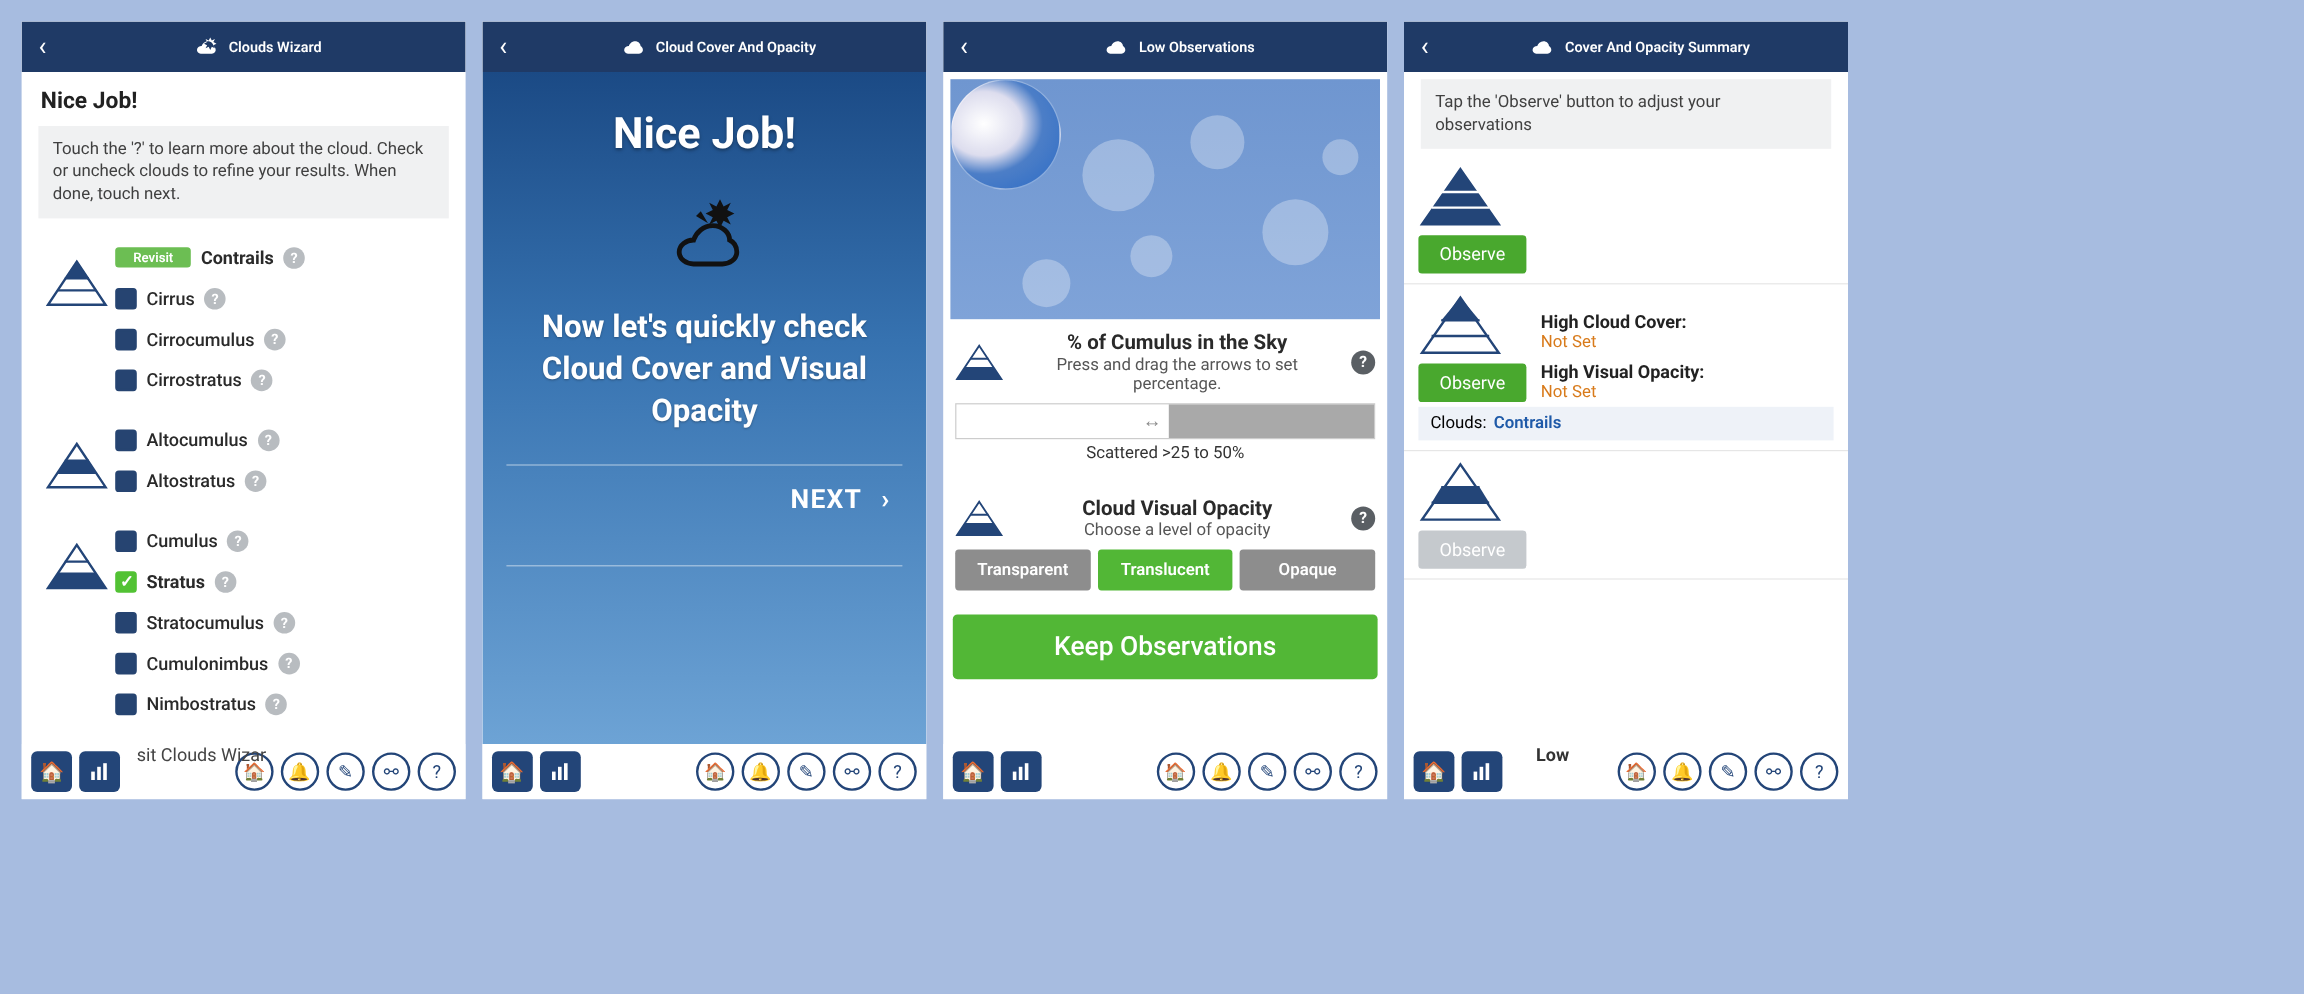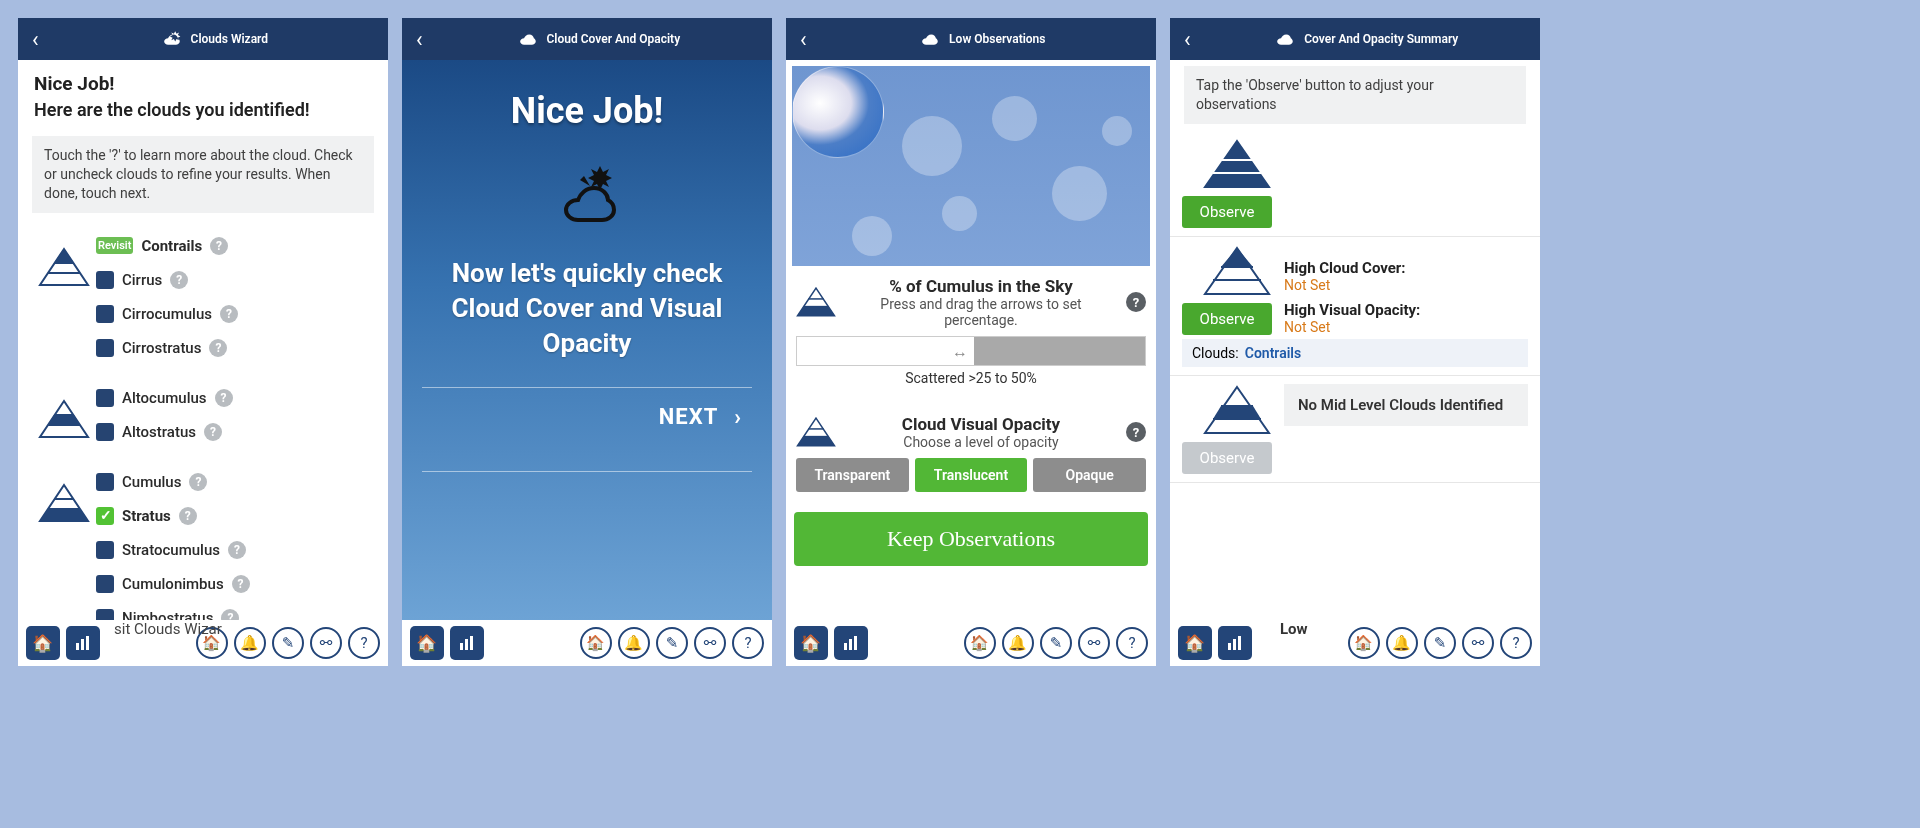--- a/index.html
+++ b/index.html
@@ -58,21 +58,21 @@
     font-size: 14px;
     color: #404040;
     line-height: 1.35;
   }
   .cloud-group { display: flex; padding: 10px 14px 6px; align-items: flex-start; }
   .tri-col { width: 64px; display: flex; justify-content: center; padding-top: 18px; }
   .tri { width: 52px; height: 40px; }
   .cloud-list { flex: 1; }
   .cloud-row { display: flex; align-items: center; height: 34px; gap: 8px; }
   .revisit-badge {
-    background: #6cbe53; color: #fff; font-size: 11px; padding: 2px 2px; border-radius: 3px; font-weight: 600;
+    background: #6cbe53; color: #fff; font-size: 11px; padding: 2px 15px; border-radius: 3px; font-weight: 600;
   }
   .chk {
     width: 18px; height: 18px; border: 2px solid #264471; border-radius: 3px; background: #264471;
   }
   .chk.checked { background: #52c234; border-color: #52c234; position: relative; }
   .chk.checked::after {
     content: "✓"; color: #fff; font-size: 14px; position: absolute; top: -2px; left: 2px; font-weight: bold;
   }
   .cloud-name { font-size: 15px; color: #2a2a2a; font-weight: 500; }
   .cloud-name.bold { font-weight: 700; }
@@ -142,27 +142,27 @@
   .slider-label { text-align: center; font-size: 14px; color: #333; margin-bottom: 20px; }
   .opacity-btns { display: flex; gap: 6px; margin: 8px 0; text-align: center; }
   .op-btn {
     flex: 1; height: 34px; display: flex; align-items: center; justify-content: center;
     font-size: 14px; font-weight: 600; color: #fff; border-radius: 3px; background: #8d8d8d;
   }
   .op-btn.active { background: #52b736; }
   .keep-btn {
     margin: 8px 8px 0; height: 54px; background: #52b736; color: #fff;
     display: flex; align-items: center; justify-content: center;
-    font-size: 22px; font-weight: 500; border-radius: 4px; font-family: Liberation Serif, serif;
+    font-size: 22px; font-weight: 500; border-radius: 4px;
   }
   
   
   .s4-group { padding: 8px 12px; border-bottom: 1px solid #e6e6e6; }
   .s4-row { display: flex; align-items: flex-start; gap: 12px; }
-  .s4-tri-col { width: 90px; display: flex; flex-direction: column; align-items: flex-end; }
+  .s4-tri-col { width: 90px; display: flex; flex-direction: column; align-items: flex-start; }
   .s4-tri { width: 70px; height: 52px; }
   .observe-btn {
     margin-top: 6px; width: 90px; height: 32px; background: #49a82e; color: #fff;
     display: flex; align-items: center; justify-content: center; font-size: 15px; border-radius: 3px;
   }
   .observe-btn.disabled { background: #c5c9cd; }
   .s4-info { flex: 1; padding-top: 14px; }
   .s4-label { font-size: 15px; font-weight: 700; color: #222; }
   .s4-value { font-size: 14px; color: #333; }
   .s4-value.notset { color: #d87a1a; }
@@ -186,21 +186,20 @@
     <span class="back-arrow">‹</span>
     <div class="header-title">
       <svg class="wizard-icon-svg" viewBox="0 0 40 30">
           <path fill="#fff" d="M25 8c-4 0-7 3-8 6-3 0-6 2-6 5s3 5 6 5h12c3 0 6-2 6-5 0-2-1-4-3-5 0-3-3-6-7-6z M28 3l2 4 4-2-2 4 4 2-4 2 2 4-4-2-2 4-2-4-4 2 2-4-4-2 4-2-2-4 4 2z"></path>
         </svg>
       <span>Clouds Wizard</span>
     </div>
   </div>
   <div class="content">
     <div class="s1-title">Nice Job!</div>
-    <div class="s1-sub">Here are the clouds you identified!</div>
     <div class="gray-box">Touch the '?' to learn more about the cloud. Check or uncheck clouds to refine your results. When done, touch next.</div>
     <div id="s1-groups">
         <div class="cloud-group">
       <div class="tri-col">
             <svg class="tri" viewBox="0 0 52 40">
     <polygon points="26,2 50,38 2,38" fill="none" stroke="#234578" stroke-width="2"></polygon>
     <polygon points="26,2 36,16 16,16" fill="#234578"></polygon>
     <polygon points="16,16 36,16 42,26 10,26" fill="none"></polygon>
     <polygon points="10,26 42,26 50,38 2,38" fill="none"></polygon>
     <line x1="10" y1="26" x2="42" y2="26" stroke="#234578" stroke-width="2"></line>
@@ -503,21 +502,20 @@
           <svg class="s4-tri" viewBox="0 0 70 52">
               <polygon points="35,3 67,49 3,49" fill="none" stroke="#234578" stroke-width="2"></polygon>
               <line x1="11" y1="35" x2="59" y2="35" stroke="#234578" stroke-width="2"></line>
               <line x1="19" y1="22" x2="51" y2="22" stroke="#234578" stroke-width="2"></line>
               <polygon points="19,22 51,22 59,35 11,35" fill="#234578"></polygon>
             </svg>
           <div class="observe-btn disabled">
               <span>Observe</span>
             </div>
         </div>
-        <div class="no-mid-box">No Mid Level Clouds Identified</div>
       </div>
     </div>
 
   </div>
   <div class="bottom-bar">
     <div class="sq-btn">🏠</div>
     <div class="sq-btn">
         <svg width="16" height="16" viewBox="0 0 16 16">
           <rect x="1" y="8" width="3" height="7" fill="#fff"></rect>
           <rect x="6" y="4" width="3" height="11" fill="#fff"></rect>

